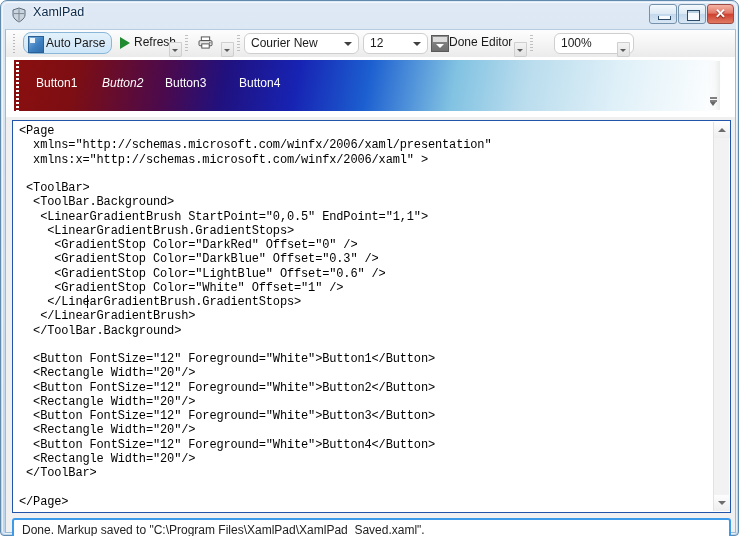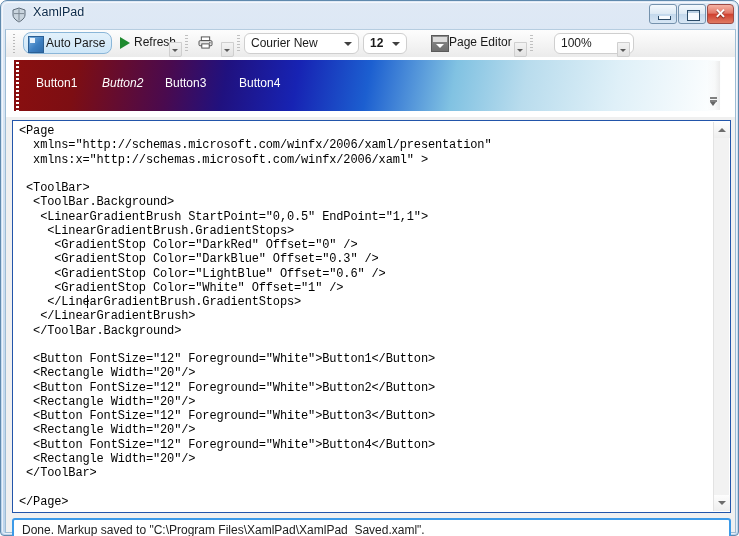--- a/index.html
+++ b/index.html
@@ -437,28 +437,28 @@
 
       <div class="tb-overflow" style="left:215px; top:12px;"></div>
 
       <div class="tb-sep-dots" style="left:231px;"></div>
 
       <div class="tb-combo" style="left:238px; width:115px;">
         <span class="combo-text">Courier New</span>
         <span class="combo-arrow" style="right:6px;"></span>
       </div>
 
-      <div class="tb-combo" style="left:357px; width:44px;font-weight:bold;">
+      <div class="tb-combo" style="left:357px; width:65px;">
         <span class="combo-text">12</span>
         <span class="combo-arrow" style="right:6px;"></span>
       </div>
 
       <div class="tb-item" style="left:422px; width:86px; padding-left:21px;">
         <span id="icon-hide-editor"></span>
-        <span>Page Editor</span>
+        <span>Done Editor</span>
       </div>
 
       <div class="tb-overflow" style="left:508px; top:12px;"></div>
 
       <div class="tb-sep-dots" style="left:524px;"></div>
 
       <div class="tb-combo" style="left:531px; width:80px;margin-left:17px;">
         <span class="combo-text">100%</span>
         <span class="combo-arrow" style="right:6px;"></span>
       </div>

